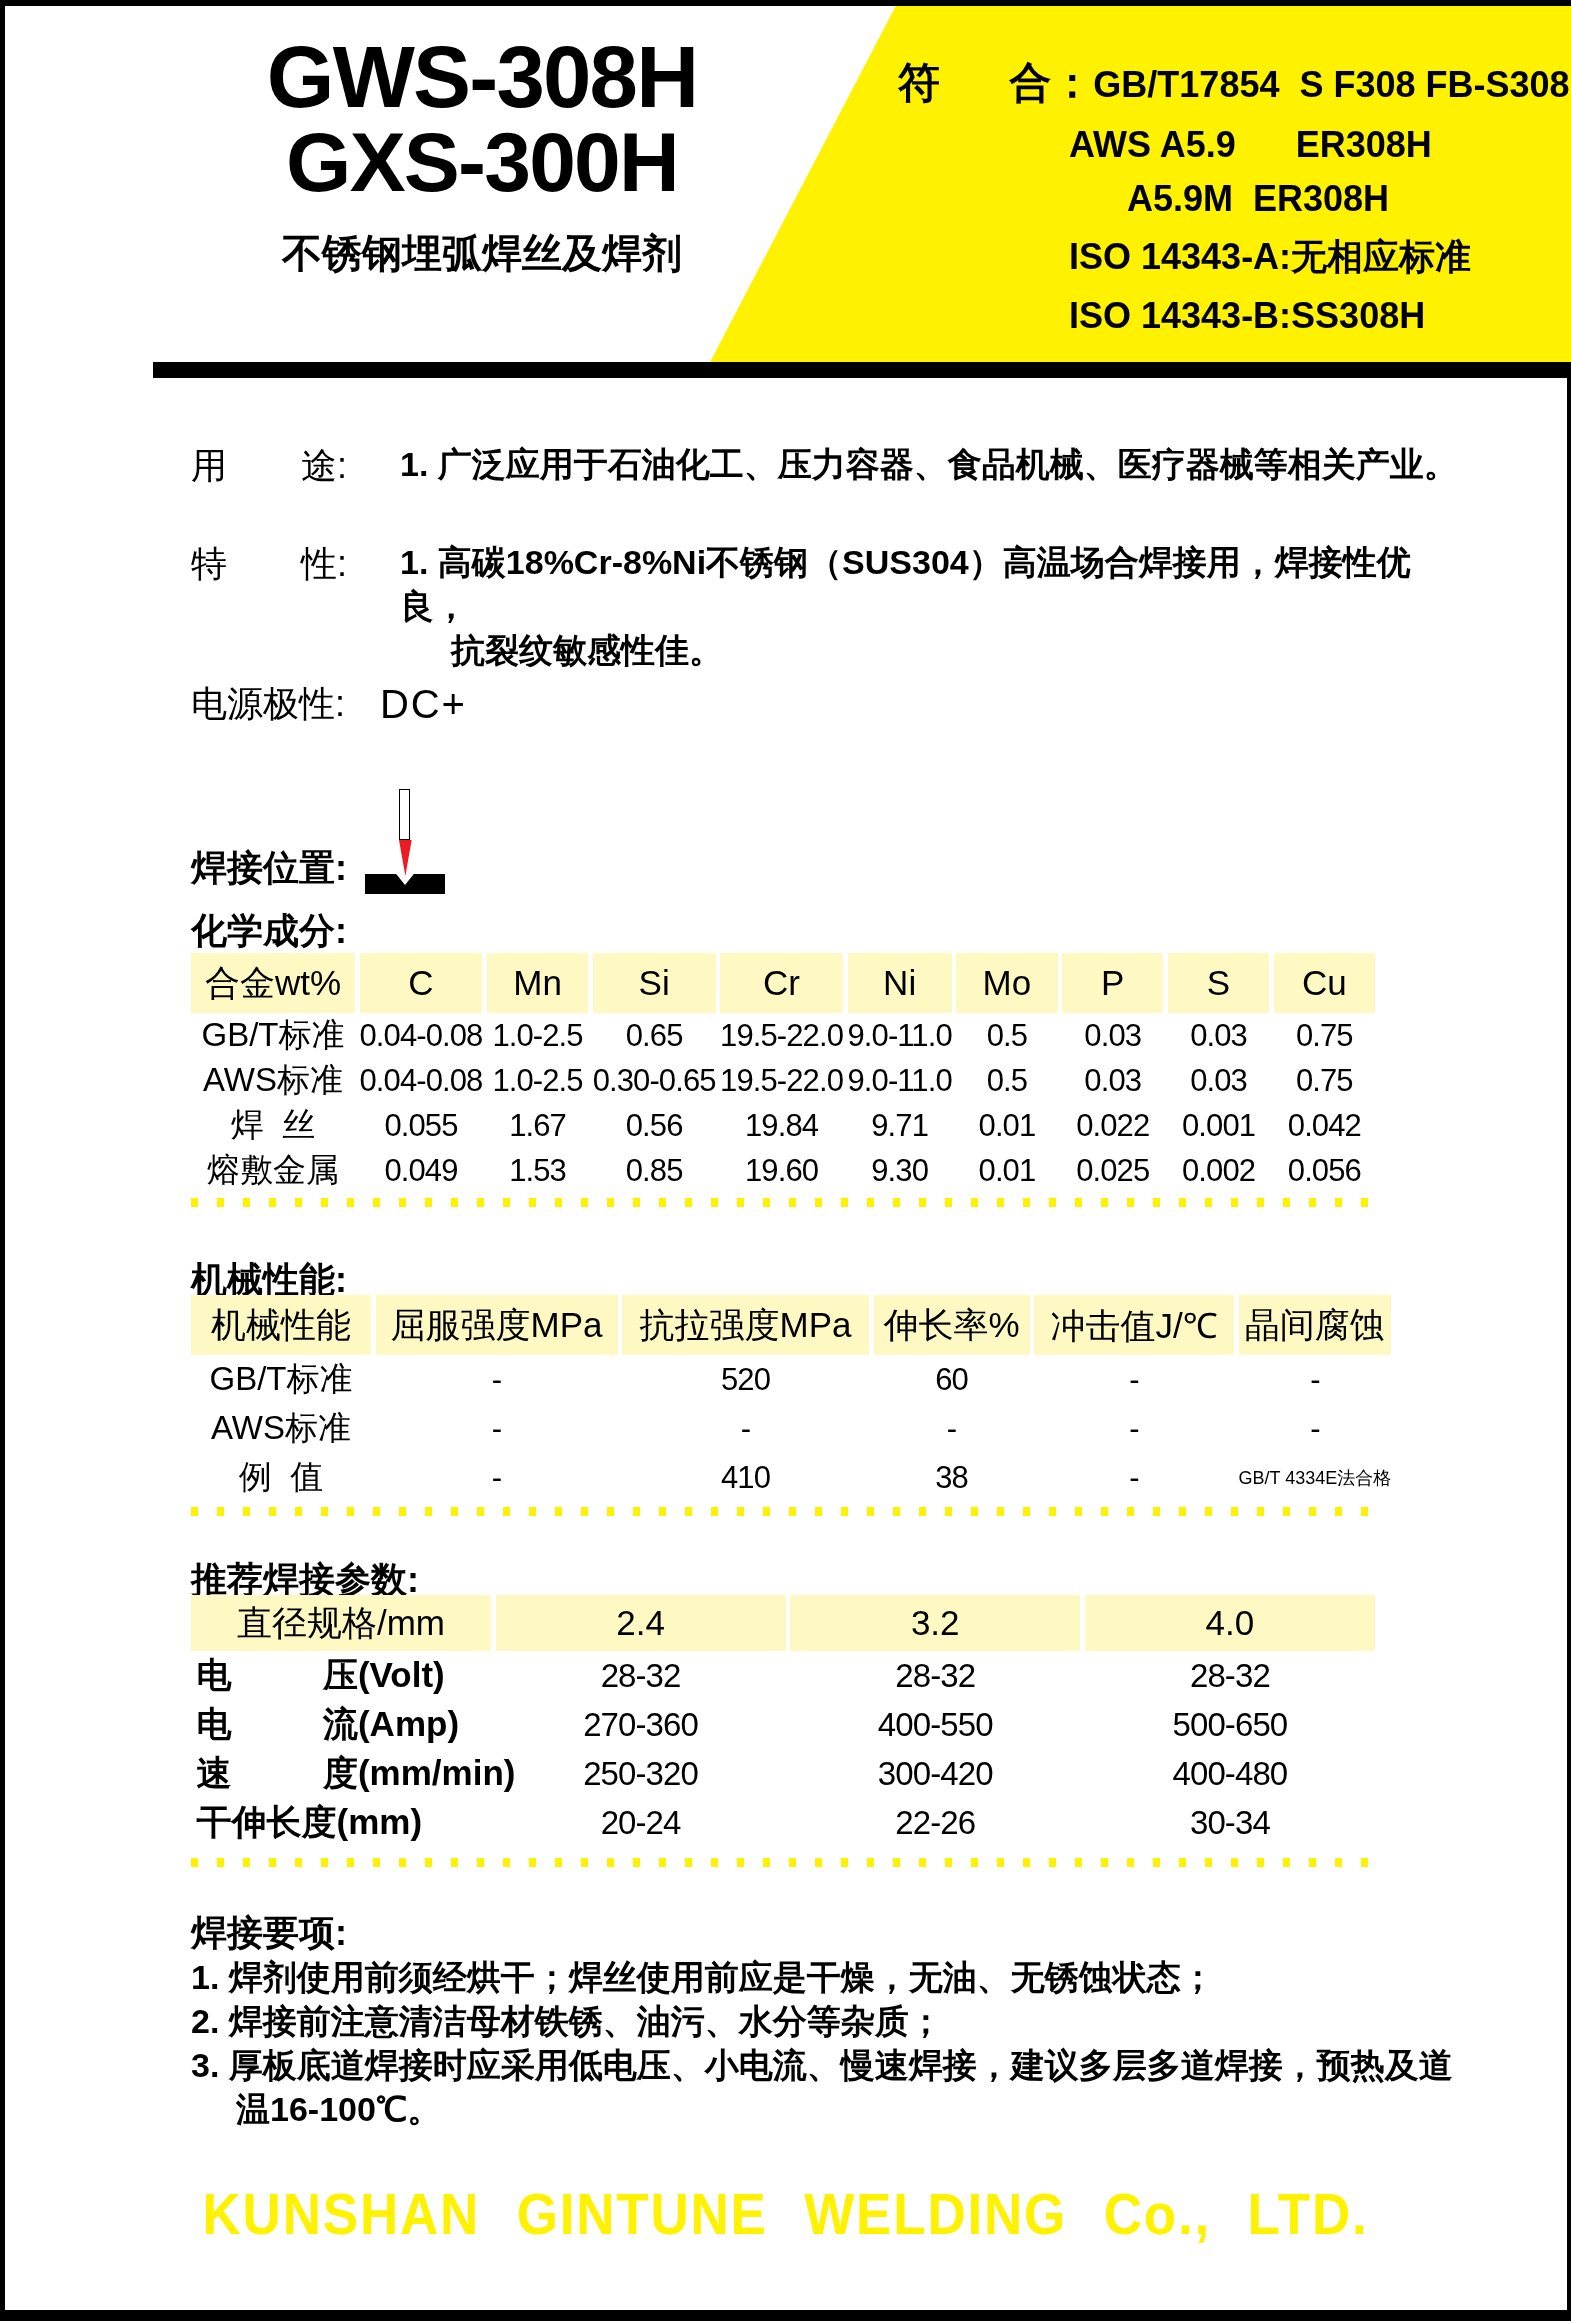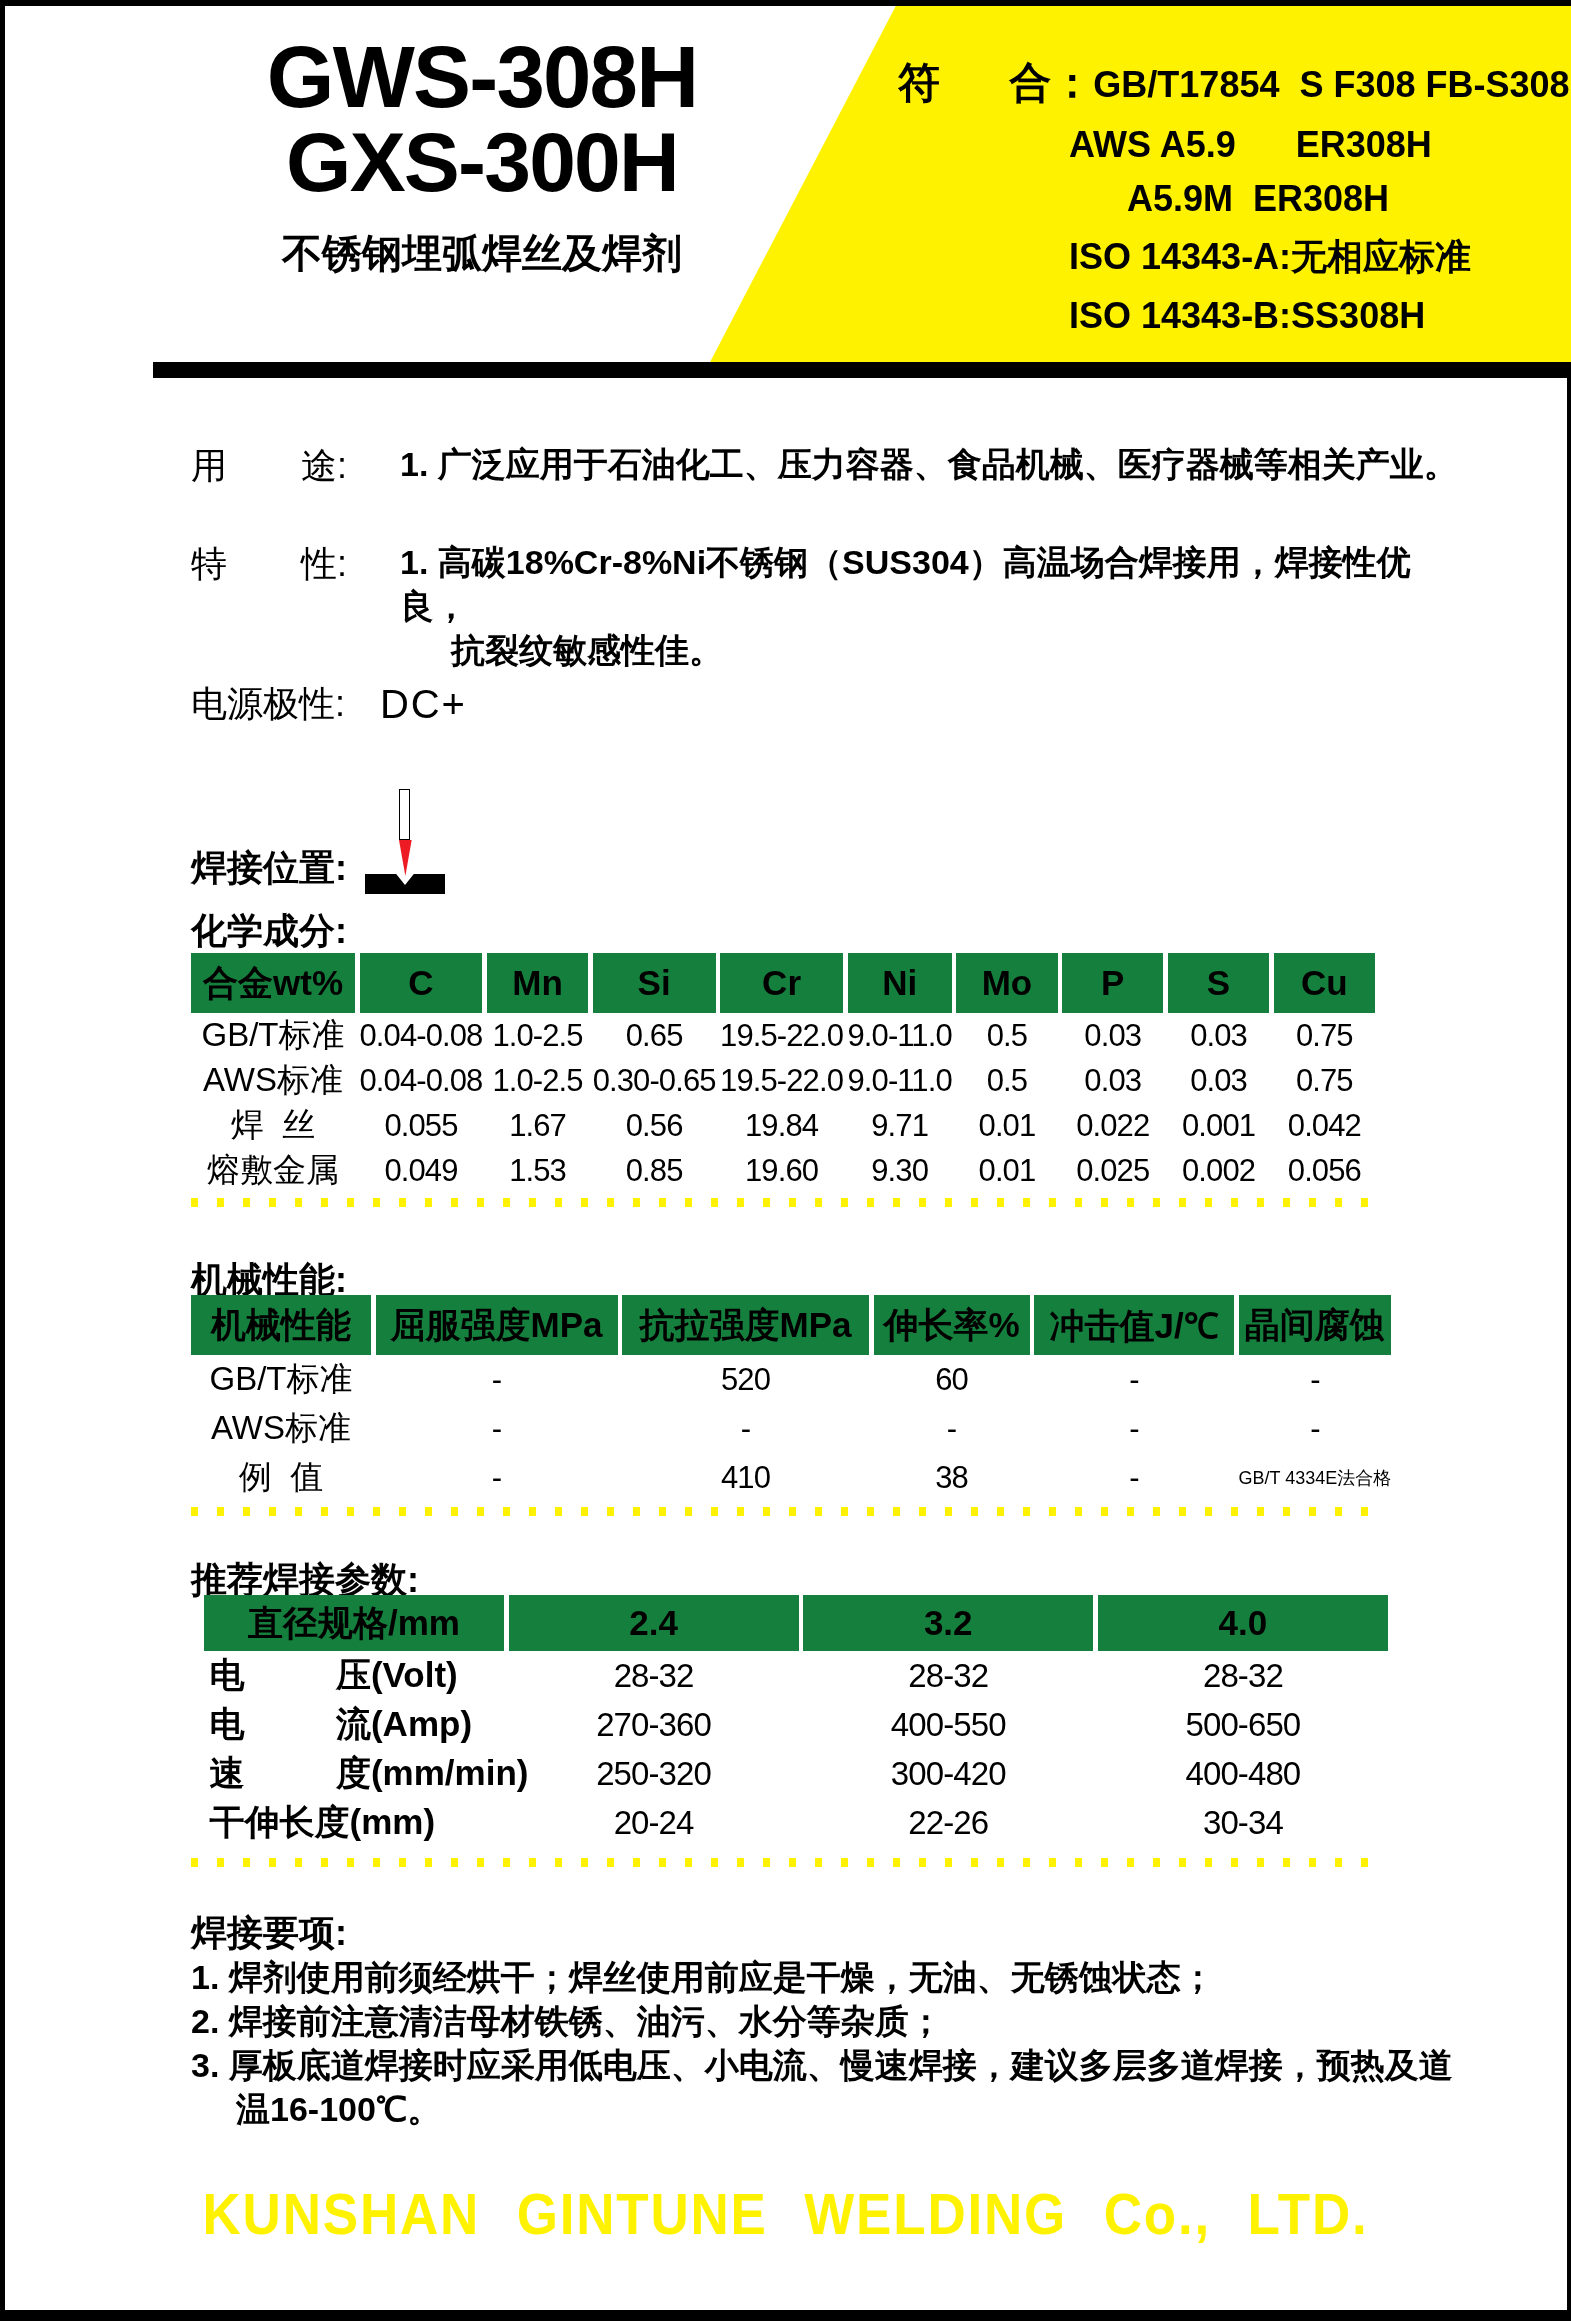--- a/index.html
+++ b/index.html
@@ -44,23 +44,23 @@
        clip-path:polygon(0 0,100% 0,50% 100%);}
   .base{position:absolute;left:0;top:85px;width:80px;height:20px;background:#000;
         clip-path:polygon(0 0,39% 0,50% 55%,61% 0,100% 0,100% 100%,0 100%);}
 
   .sec-label{position:absolute;left:191px;font-size:36px;font-weight:bold;white-space:pre;}
 
   
   .tbl{position:absolute;left:191px;width:1184px;display:grid;column-gap:4.5px;row-gap:0;}
   .tbl.chem{grid-template-columns:164px repeat(9,1fr);}
   .tbl.mech{grid-template-columns:180px 242px 247px 156px 200px 1fr;}
-  .tbl.params{grid-template-columns:300px 1fr 1fr 1fr;margin-left:13px;}
-  .th{background:#15803d;height:60px;display:flex;align-items:center;justify-content:center;
-      font-size:35px;font-weight:bold;white-space:pre;}
+  .tbl.params{grid-template-columns:300px 1fr 1fr 1fr;}
+  .th{background:#fef9c3;height:60px;display:flex;align-items:center;justify-content:center;
+      font-size:35px;font-weight:normal;white-space:pre;}
   .params .th{height:56px;}
   .td{display:flex;align-items:center;justify-content:center;font-size:31px;letter-spacing:-0.9px;white-space:pre;}
   .chem .td{height:45px;}
   .mech .td{height:49px;}
   .params .td{height:49px;font-size:33px;}
   .rowlab{font-size:33px;letter-spacing:0;}
   .params .rowlab{justify-content:flex-start;padding-left:5.5px;font-weight:bold;word-spacing:36px;font-size:35px;}
   .smallv{font-size:18px;letter-spacing:0;}
 
   .dotted{position:absolute;left:191px;width:1184px;height:9px;

